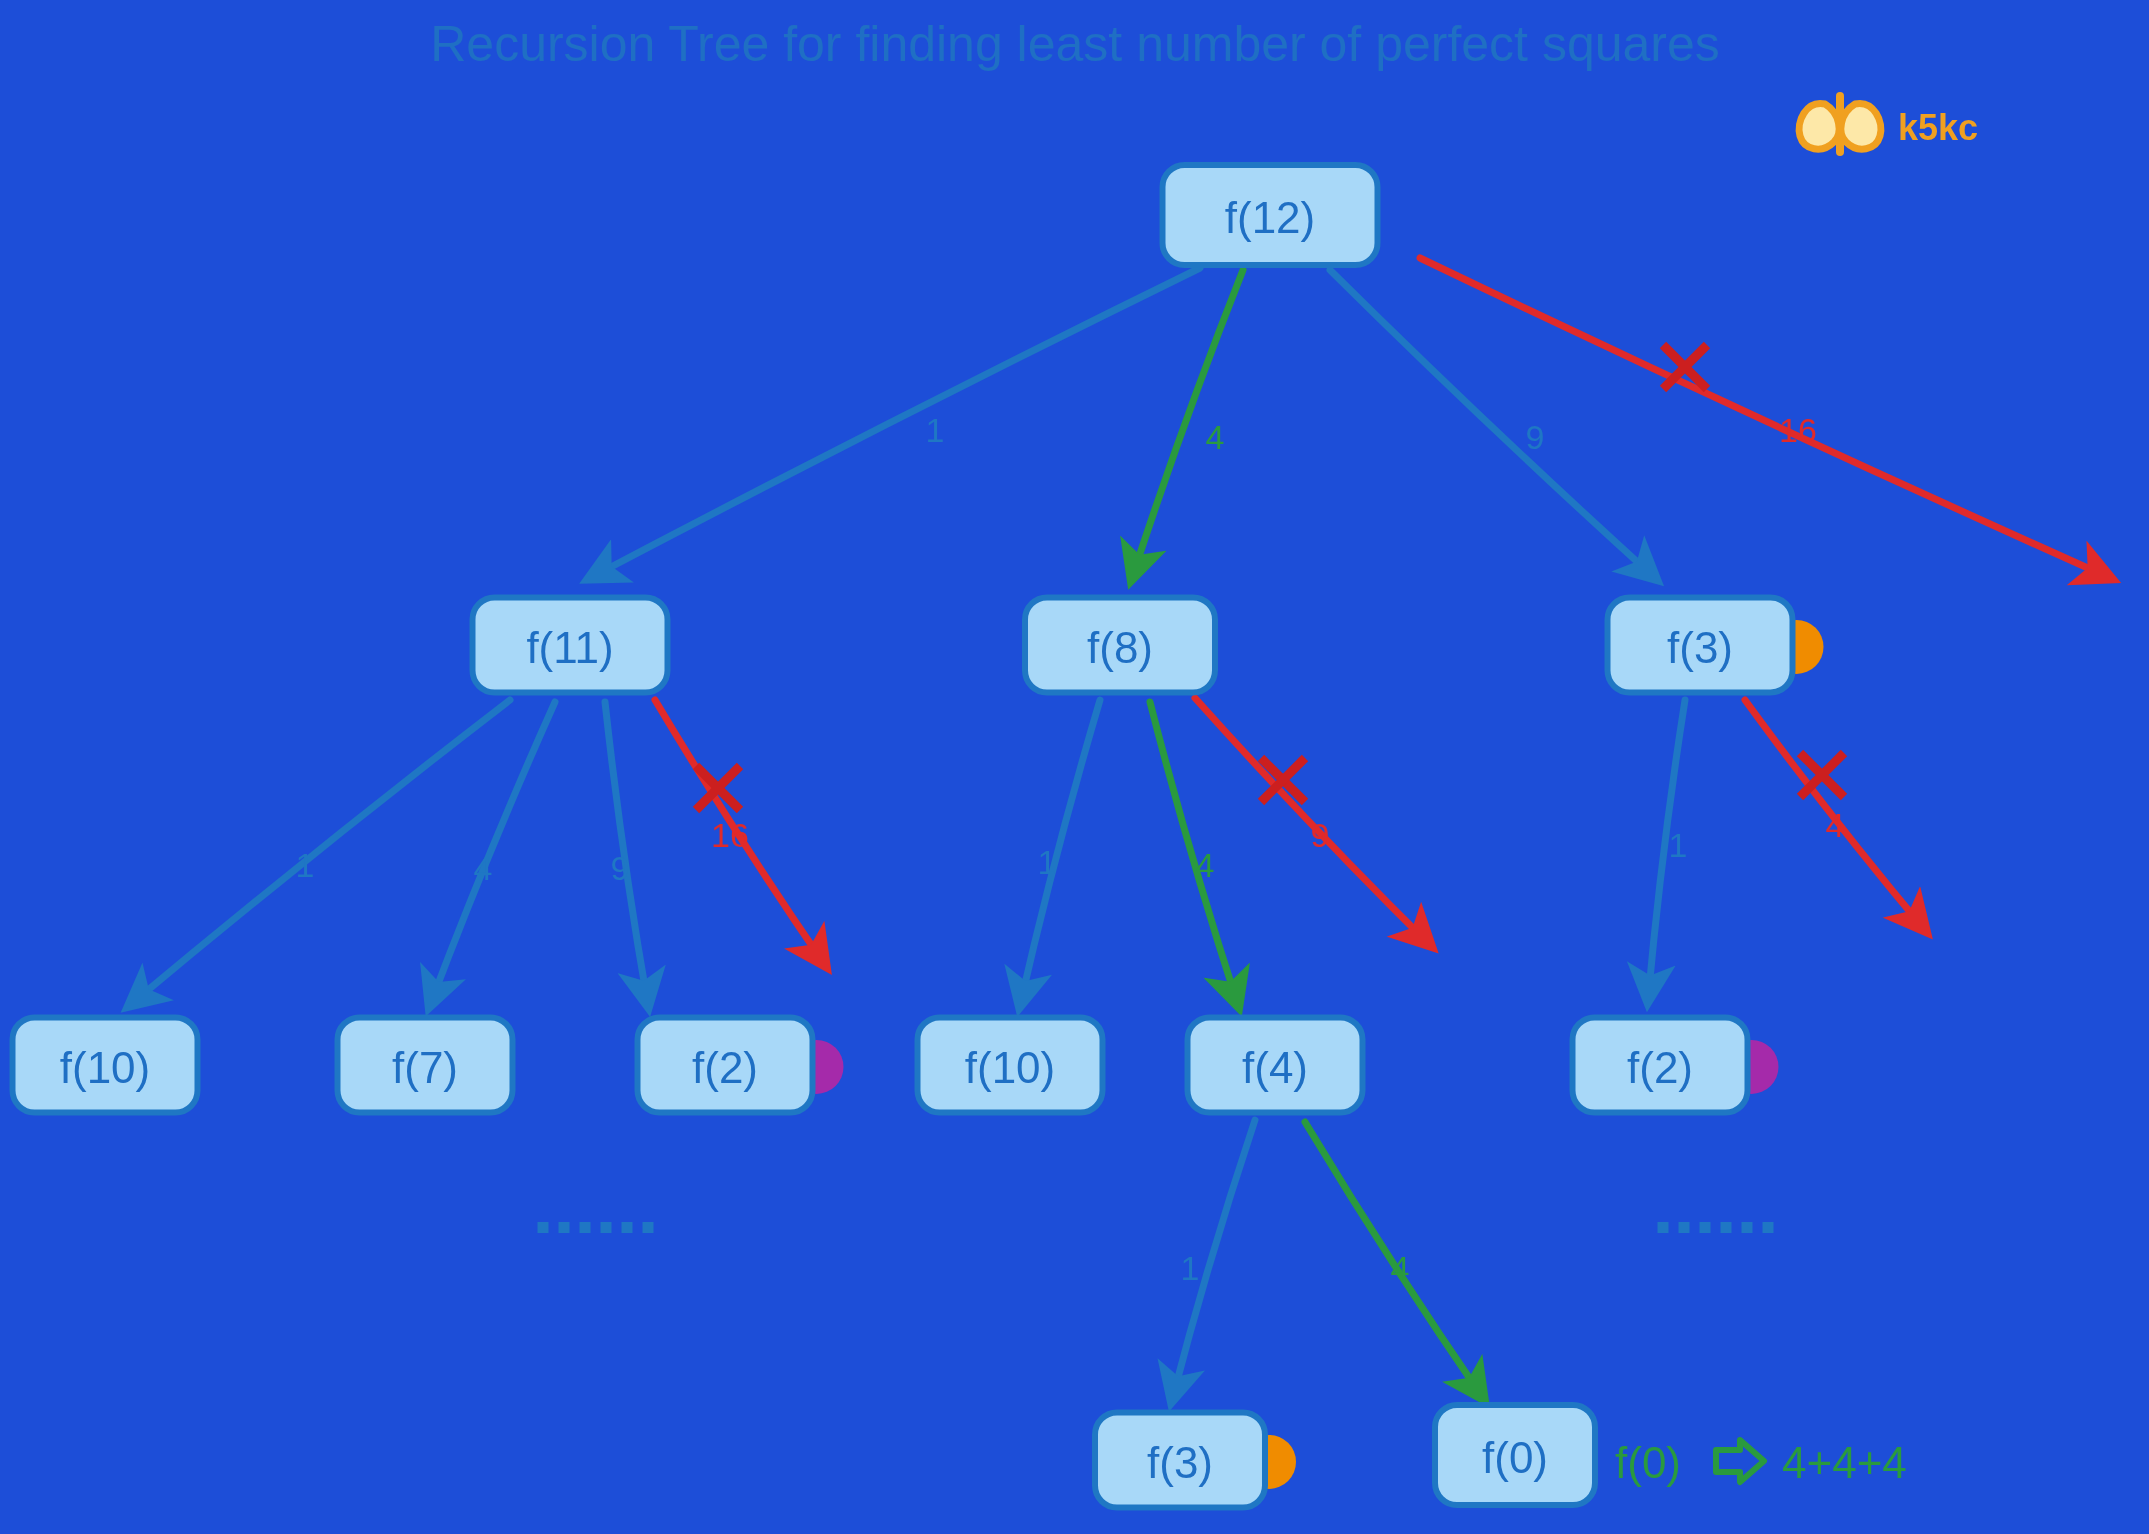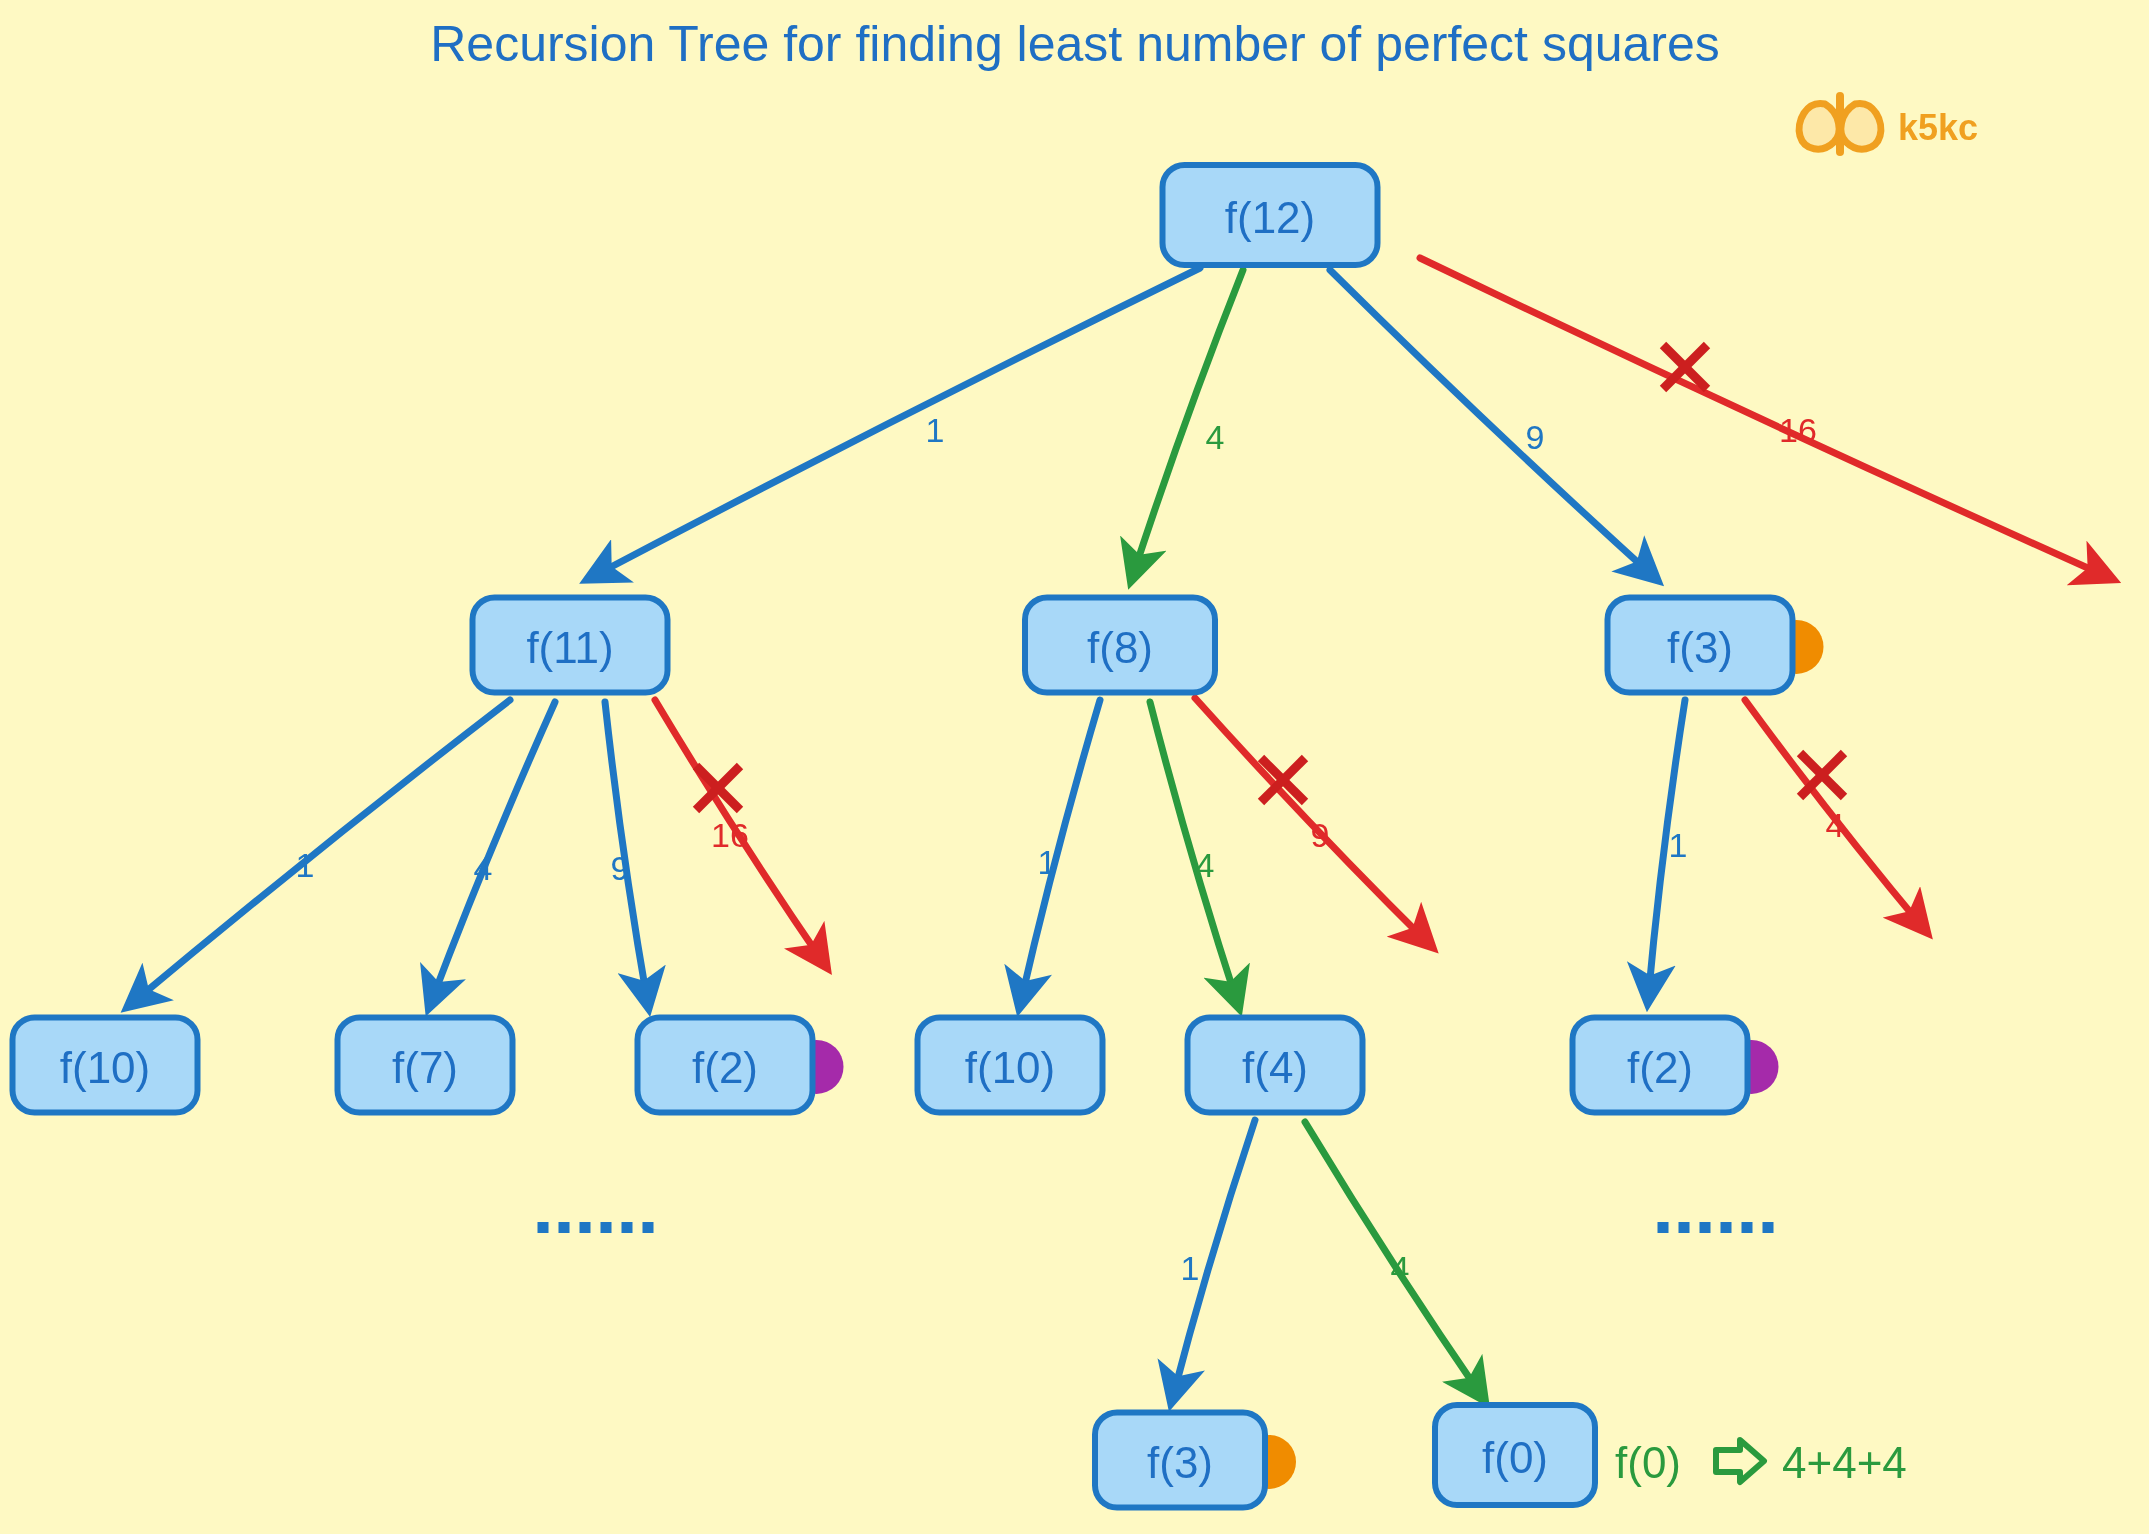--- a/index.html
+++ b/index.html
@@ -7,21 +7,21 @@
     padding: 0;
     background: #ffffff;
   }
   body {
     font-family: "Liberation Sans", sans-serif;
   }
   #canvas {
     position: relative;
     width: 2149px;
     height: 1534px;
-    background: #fef9c3;
+    background: #1d4ed8;
     overflow: hidden;
   }
   svg#diagram {
     position: absolute;
     left: 0;
     top: 0;
     width: 2149px;
     height: 1534px;
   }
   .title-text {

